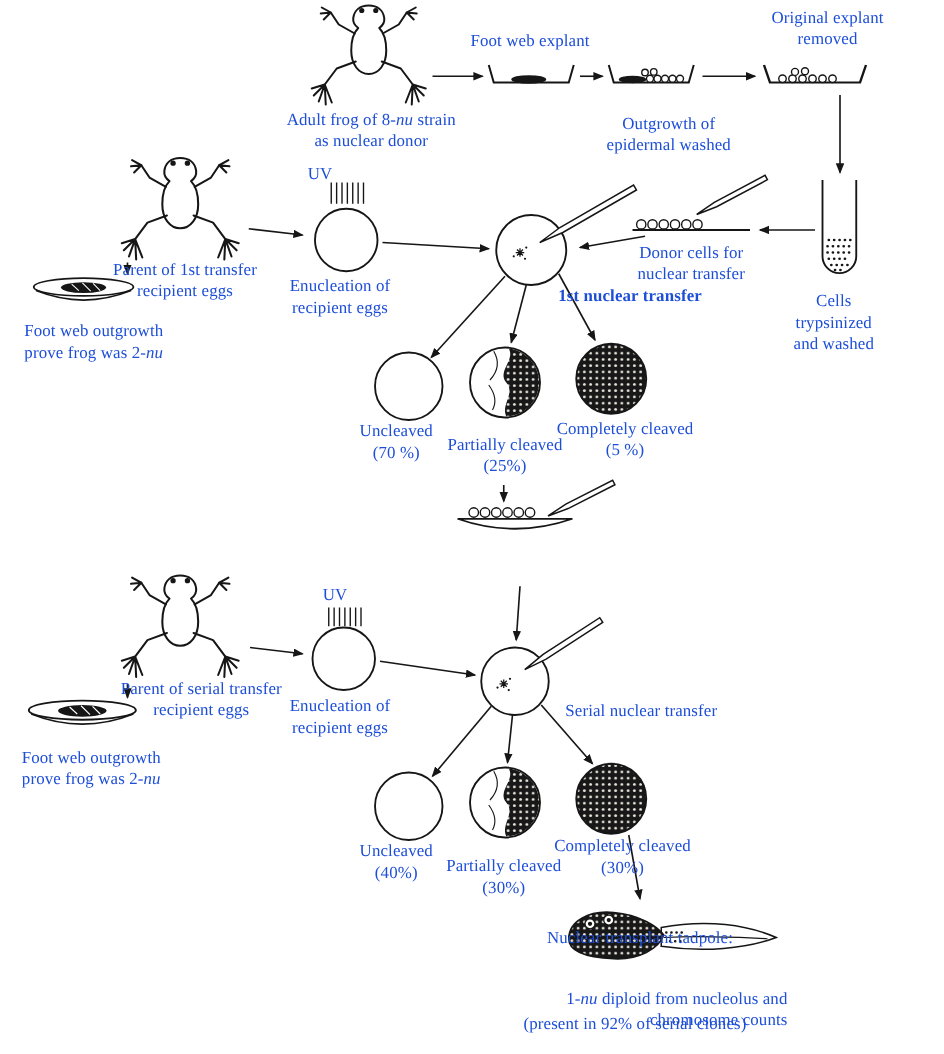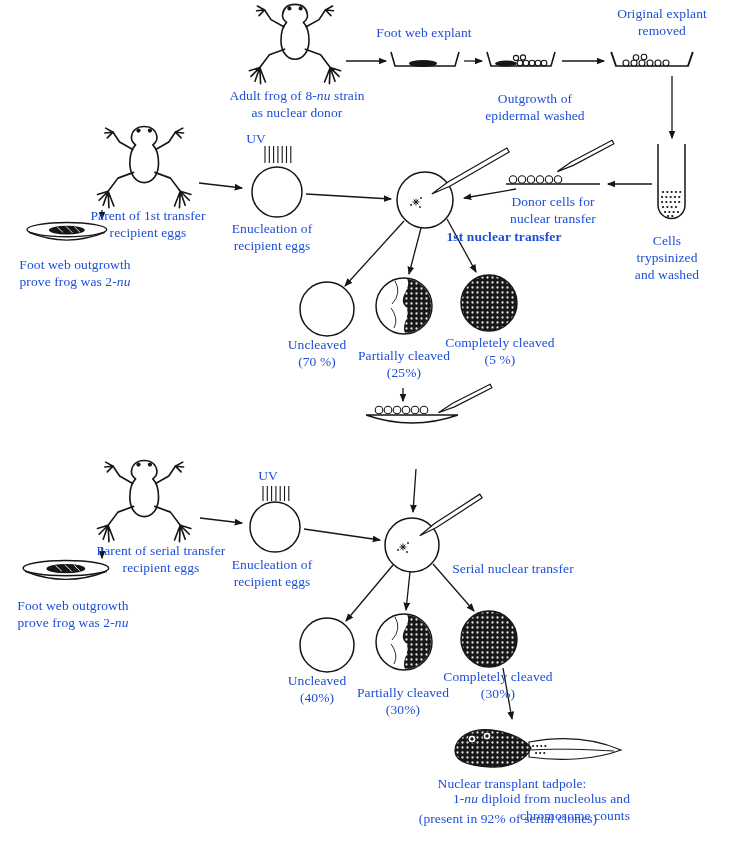--- a/index.html
+++ b/index.html
@@ -252,17 +252,17 @@
 <div class="lbl" style="left:73px; top:597px;"><span>Foot web outgrowth
 prove frog was 2-</span><span class="it">nu</span></div>
 <div class="lbl" style="left:513px; top:548px;margin-top:12px;">Serial nuclear transfer</div>
 <div class="lbl" style="left:317px; top:672px;">Uncleaved
 (40%)</div>
 <div class="lbl" style="left:403px; top:684px;">Partially cleaved
 (30%)</div>
 <div class="lbl" style="left:498px; top:668px;">Completely cleaved
 (30%)</div>
 
-<div class="lbl" style="left:512px; top:775px;">Nuclear transplant tadpole:</div>
+<div class="lbl" style="left:512px; top:741px;">Nuclear transplant tadpole:</div>
 <div class="lbl" style="left:505px; top:790px;text-align:right;"><span>1-</span><span class="it">nu</span><span> diploid from nucleolus and chromosome counts</span></div>
 <div class="lbl" style="left:508px; top:810px;">(present in 92% of serial clones)</div>
 
 </div>
 
 </body></html>

